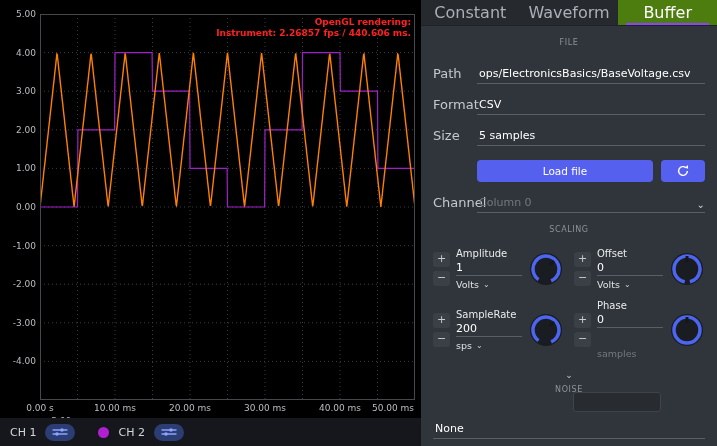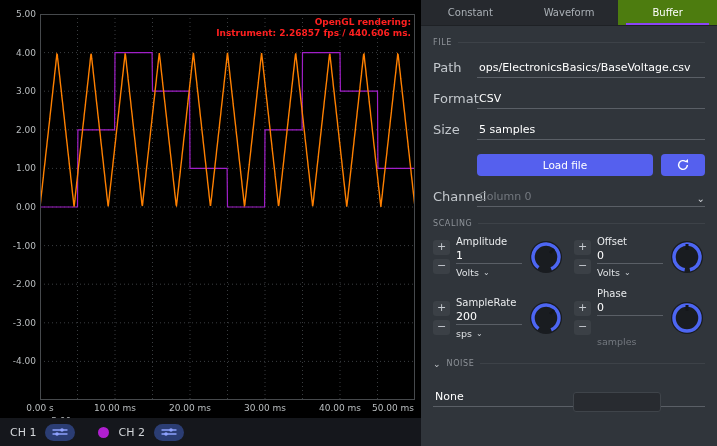--- a/index.html
+++ b/index.html
@@ -19,27 +19,27 @@
   #bottom-bar{position:absolute;left:0;top:418px;width:421px;height:28px;background:#15171c;
     display:flex;align-items:center;padding-left:10px;gap:9px;}
   .ch-label{font-size:11px;color:#d4d7da;}
   .ch-pill{width:30px;height:17px;border-radius:9px;background:#2b3d73;display:flex;
     align-items:center;justify-content:center;cursor:pointer;}
   .ch-dot{width:11px;height:11px;border-radius:50%;margin-left:14px;}
 
   
   #panel{position:absolute;left:421px;top:0;width:296px;height:446px;background:#30353b;}
   #tabs{height:26px;background:#26292e;display:flex;border-bottom:1px solid #1e2125;}
-  .tab{flex:1;display:flex;align-items:center;justify-content:center;font-size:10px;
+  .tab{flex:1;display:flex;align-items:center;justify-content:center;font-size:16px;
     color:#aab0b6;cursor:pointer;position:relative;}
   .tab.active{color:#fff;background:#4d7c0f;}
   .tab.active::after{content:"";position:absolute;left:8%;right:8%;bottom:0;height:2px;}
 
   #panel-content{padding:0 12px;}
-  .section-header{display:flex;align-items:center;gap:6px;margin-top:12px;}
+  .section-header{display:flex;align-items:center;gap:6px;margin-top:12px;flex-direction:column;}
   .section-header .txt{font-size:8px;letter-spacing:.6px;color:#8d9298;}
   .section-header .rule{flex:1;height:1px;background:#3d4248;}
   .section-header .chev{font-size:9px;color:#c3c7cb;line-height:8px;}
 
   .field-row{display:flex;align-items:flex-end;margin-top:13px;}
   .field-label{width:44px;font-size:13px;color:#c3c8cd;padding-bottom:3px;}
   .field-value{flex:1;font-size:11px;color:#fff;border-bottom:1px solid #5a5f66;
     padding:0 0 3px 2px;white-space:nowrap;overflow:hidden;}
   .field-value.dim{color:#73787f;}
   .dd-chev{font-size:10px;color:#cfd3d7;border-bottom:1px solid #5a5f66;padding-bottom:2px;}

